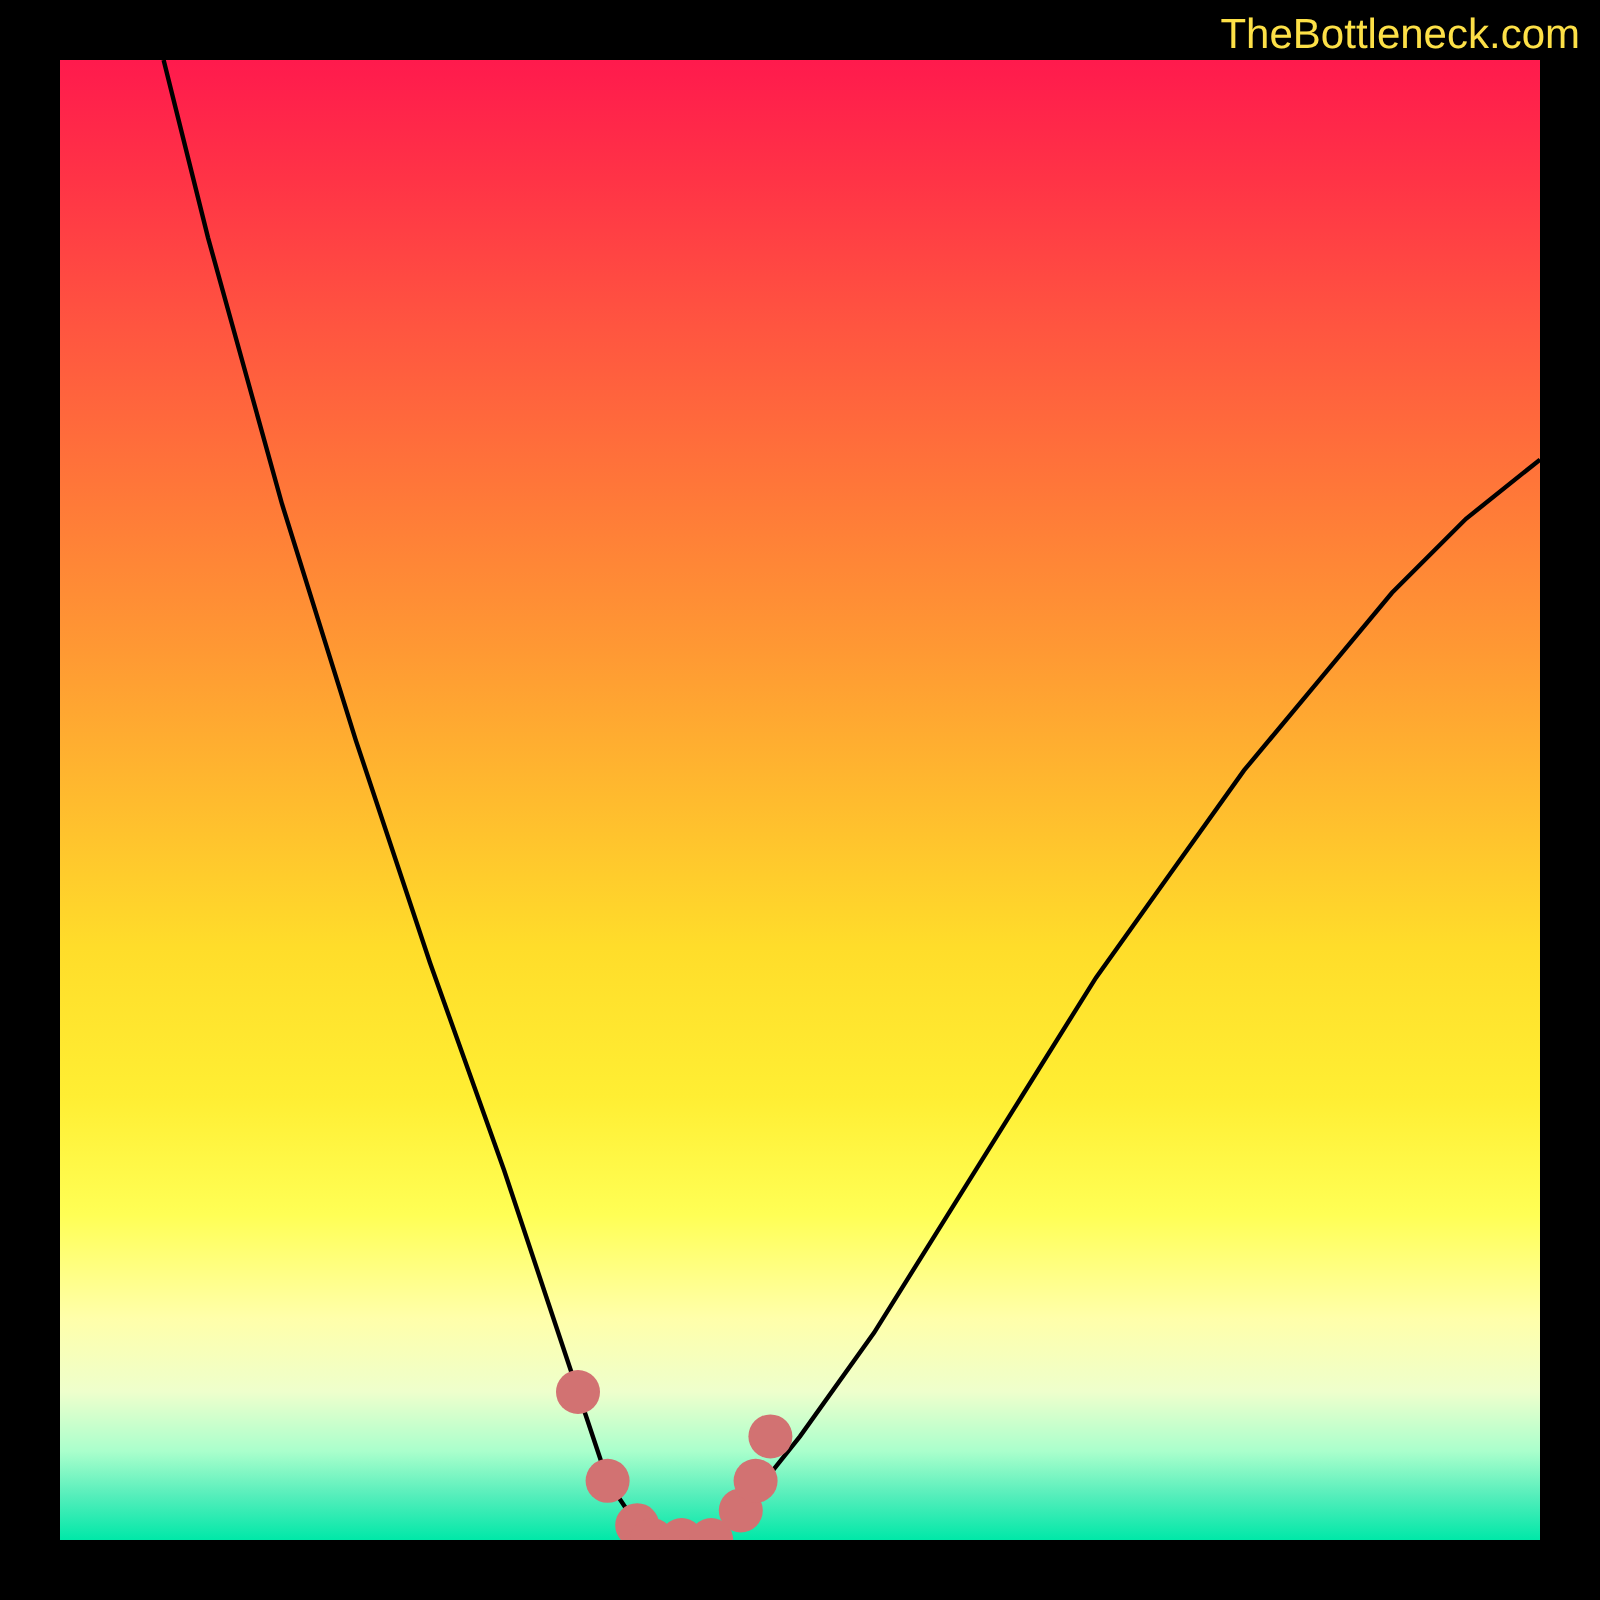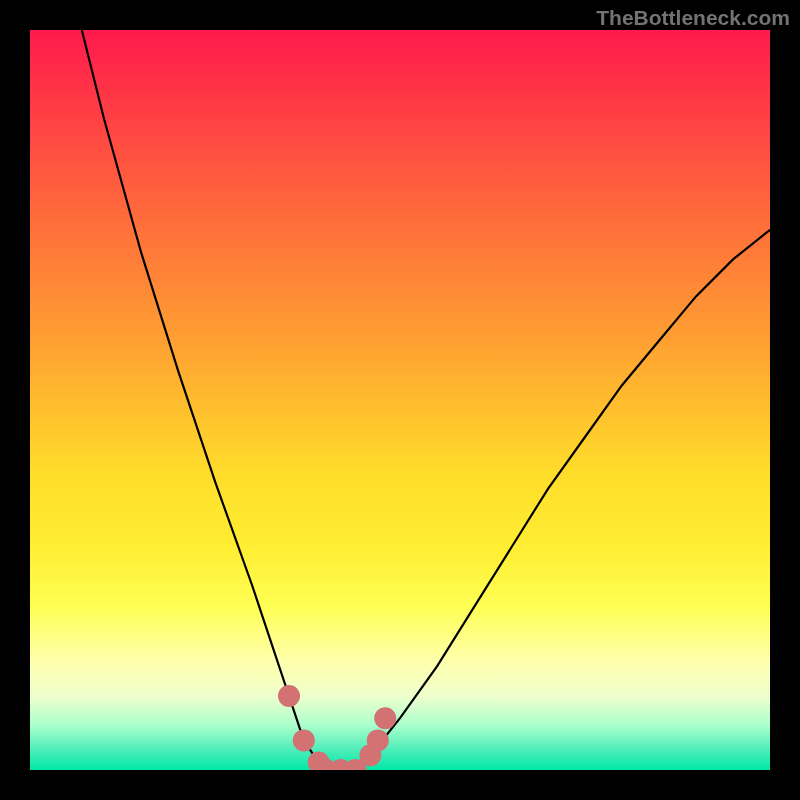--- a/index.html
+++ b/index.html
@@ -8,23 +8,23 @@
     height: 800px;
     background: #000;
     position: relative;
     font-family: Arial, sans-serif;
     overflow: hidden;
   }
   .watermark {
     position: absolute;
     top: 6px;
     right: 10px;
-    color: #737373;
+    color: #fde047;
     font-size: 21px;
-    font-weight: 700;
+    font-weight: 400;
     z-index: 10;
   }
   .plot-area {
     position: absolute;
     left: 30px;
     top: 30px;
     width: 740px;
     height: 740px;
     background: linear-gradient(to bottom,
       #ff1a4d 0%,

